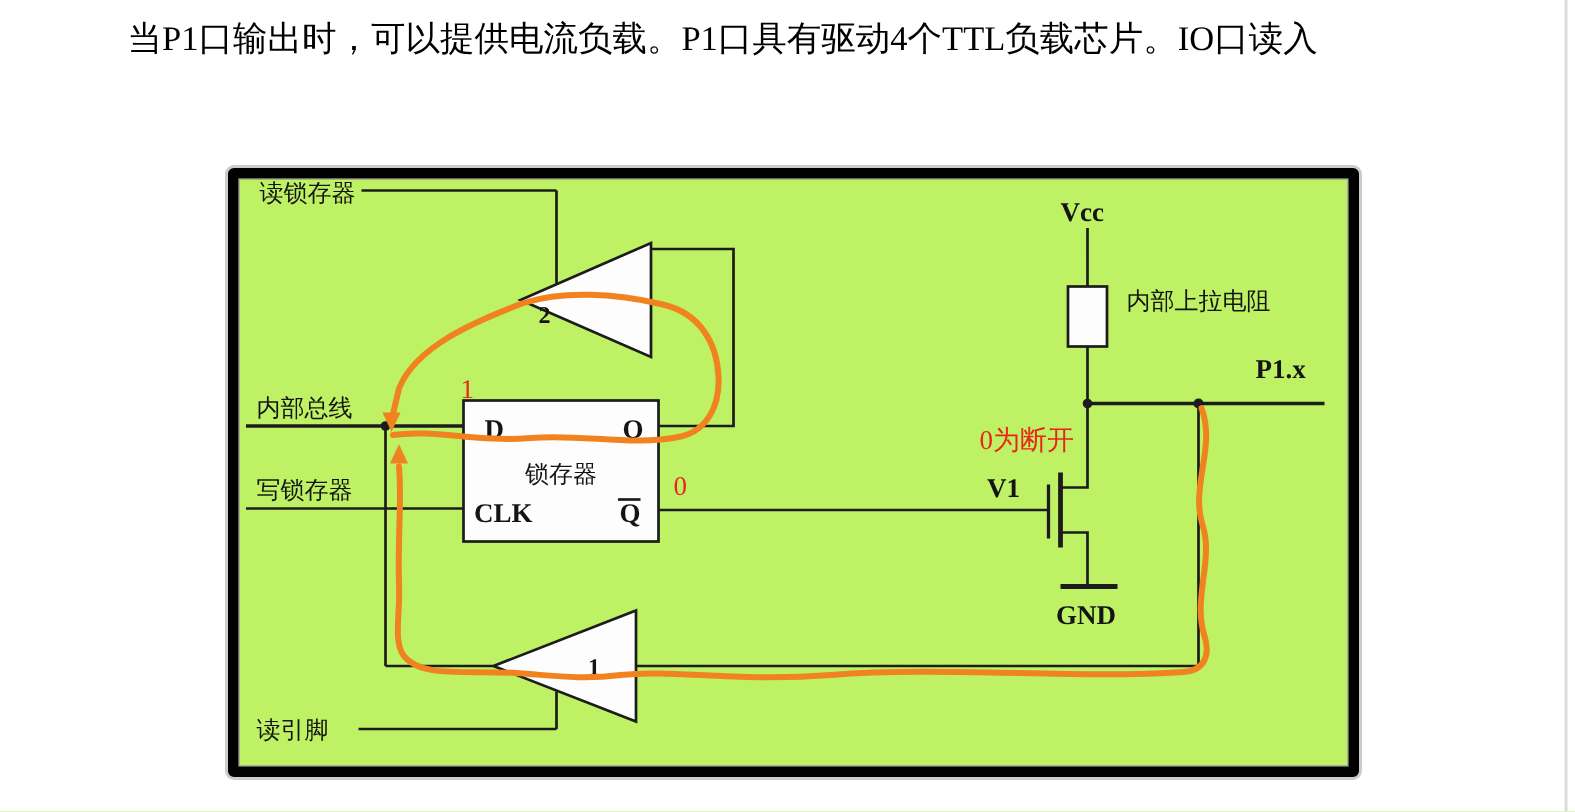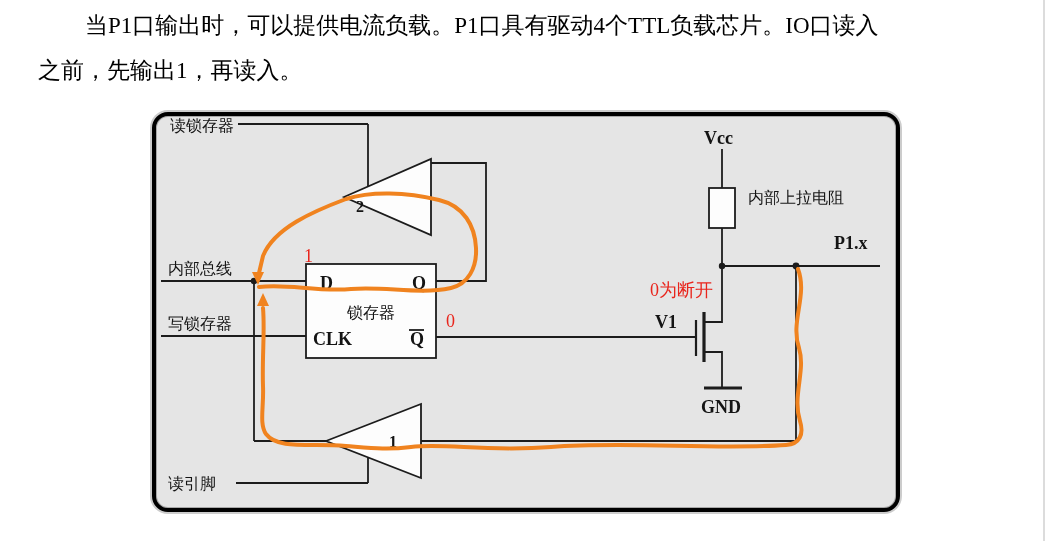--- a/index.html
+++ b/index.html
@@ -8,22 +8,22 @@
     background:#ffffff;
     font-family:"Liberation Serif", serif;
   }
   .para{
     position:absolute;left:38px;top:3px;width:995px;
     font-weight:normal;font-size:23px;color:#000;line-height:45px;
   }
   .para .indent{padding-left:47px;}
   .frame{
     position:absolute;left:152px;top:112px;width:740px;height:392px;
-    background:#e5e5e5;
-    border:4px solid #000000;border-radius:16px;
+    background:#bef264;
+    border:7px solid #000000;border-radius:4px;
     box-shadow:0 0 0 2px #cccccc, inset 0 0 0 1px #a8a8a8;
   }
   .right-edge{
     position:absolute;left:1043px;top:0;width:2px;height:541px;background:#dcdcdc;
   }
   svg{display:block;}
   .w{stroke:#1c1c1c;stroke-width:1.8;fill:none;}
   .w2{stroke:#1c1c1c;stroke-width:2.2;fill:none;}
   .w3{stroke:#1c1c1c;stroke-width:3.2;fill:none;}
   .shape{stroke:#1c1c1c;stroke-width:1.8;fill:#fdfdfd;}
@@ -33,21 +33,20 @@
   .lat-sm{font-family:"Liberation Serif", serif;font-size:16px;font-weight:bold;fill:#141414;}
   .red{font-family:"Liberation Serif", serif;font-size:18px;fill:#e9251c;}
   .orange{stroke:#f0831f;stroke-width:4;fill:none;stroke-linecap:round;stroke-linejoin:round;}
   .orange-fill{fill:#f0831f;stroke:none;}
 </style>
 </head>
 <body>
 
 <div class="para">
   <div class="indent">当P1口输出时，可以提供电流负载。P1口具有驱动4个TTL负载芯片。IO口读入</div>
-  <div>之前，先输出1，再读入。</div>
 </div>
 
 <div class="frame">
   <svg width="740" height="392" viewBox="0 0 740 392">
 
     <g>
       <text class="cjk" x="14" y="15">读锁存器</text>
       <line class="w" x1="82" y1="8" x2="212" y2="8"></line>
       <line class="w" x1="212" y1="8" x2="212" y2="70"></line>
     </g>

